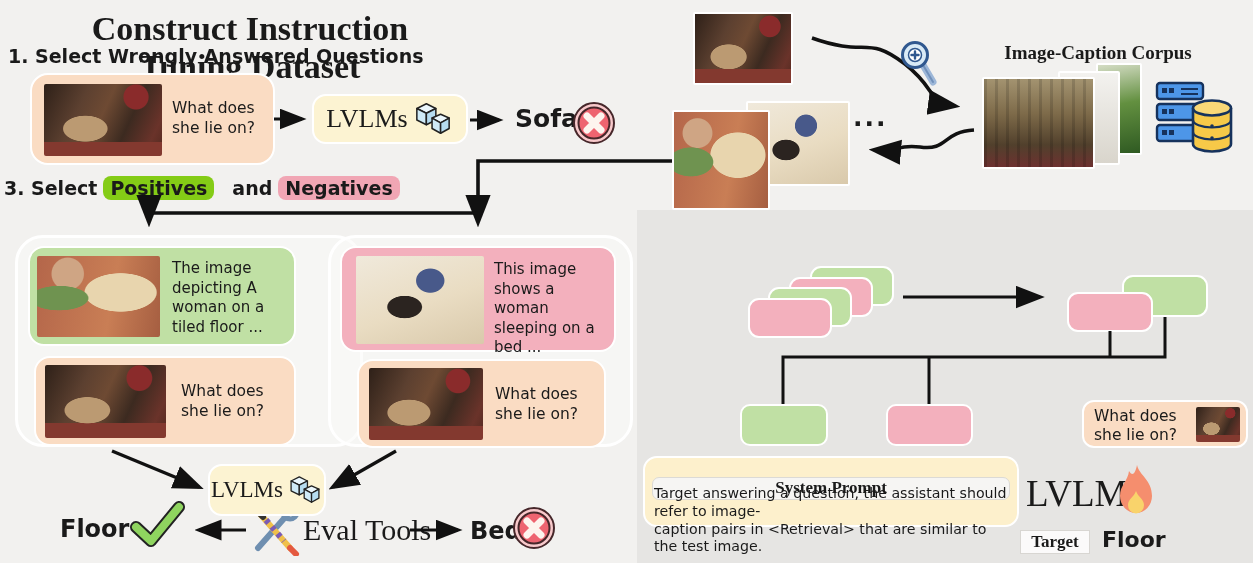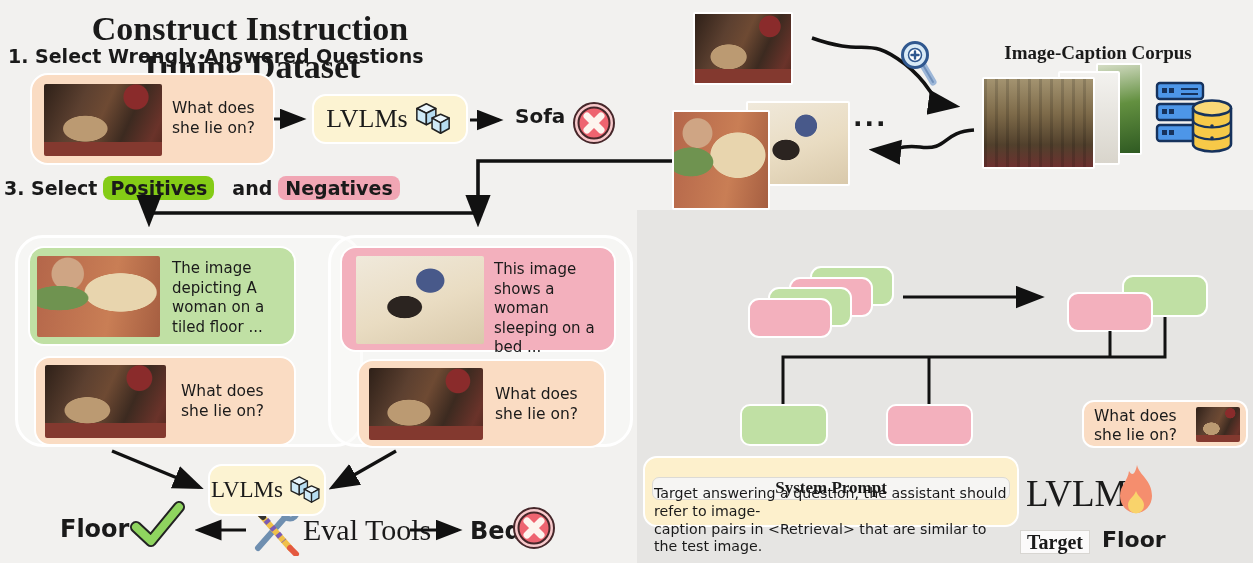--- a/index.html
+++ b/index.html
@@ -55,26 +55,26 @@
     linear-gradient(180deg, #a39370, #7d6a49 40%, #51402c 75%, #6d3130);}
   .ph-plant{background:linear-gradient(170deg,#d4dcc4,#639040 45%,#2f5a22);}
   .ph-white{background:linear-gradient(180deg,#f3f2ef,#d9d5cc);}
   .bordered{border:2px solid #fff;box-sizing:border-box;}
 
   
   .qtext{font-size:15.5px;line-height:1.28;}
   .cap{font-size:15px;line-height:1.3;}
   .tok{font-size:16.5px;}
   .dots{font-weight:bold;letter-spacing:2px;}
-  .answer{font-size:20px;font-weight:bold;}
+  .answer{font-size:25px;font-weight:bold;}
   .sysbody{font-size:14.2px;line-height:1.25;}
   .header-strip{background:#f6f5f3;border:1px solid #dcdad5;text-align:center;
                 font-family:"Liberation Serif",serif;font-weight:bold;font-size:17px;}
   .target-box{background:#fbfafa;border:1px solid #d8d6d2;text-align:center;
-              font-family:"Liberation Serif",serif;font-weight:bold;font-size:20px;line-height:22px;}
+              font-family:"Liberation Serif",serif;font-weight:bold;font-size:17px;line-height:22px;}
 </style>
 </head>
 <body>
 
 <div class="canvas">
 
   <div class="abs panel-right"></div>
 
   <svg class="overlay" width="1253" height="563">
     <defs>

